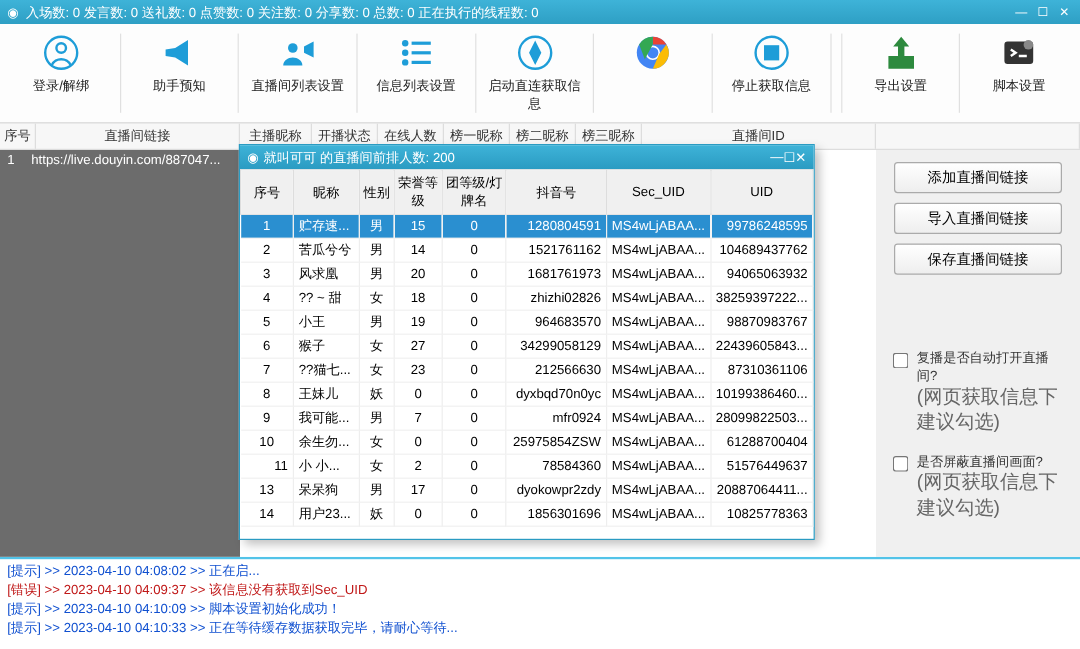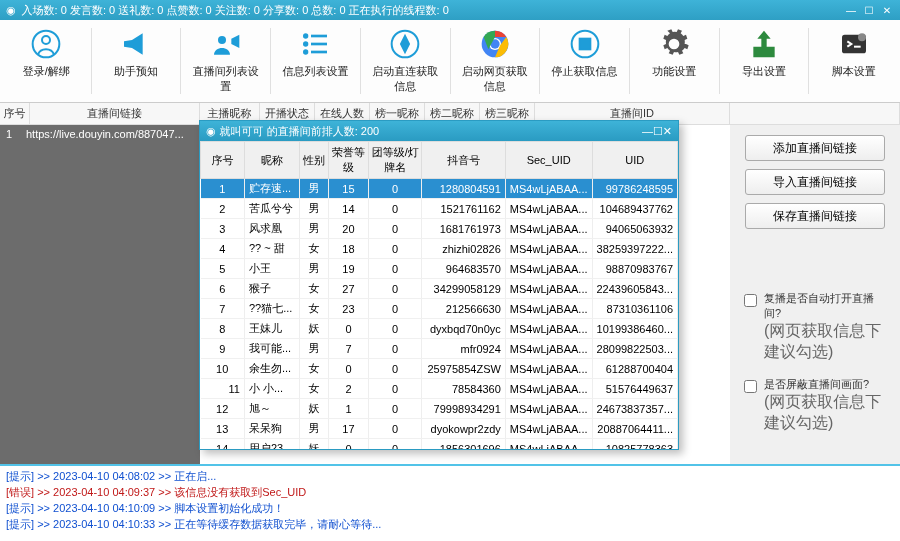--- a/index.html
+++ b/index.html
@@ -110,41 +110,32 @@
     <div class="icon">
         <svg viewBox="0 0 24 24">
           <circle cx="12" cy="12" r="10" fill="#4285f4"></circle>
           <circle cx="12" cy="12" r="4.5" fill="#fff"></circle>
           <circle cx="12" cy="12" r="3.5" fill="#4285f4"></circle>
           <path d="M12 2a10 10 0 0 1 8.5 4.8H12V2z" fill="#ea4335"></path>
           <path d="M3.5 6.8A10 10 0 0 1 12 2v4.8L7 16 3.5 6.8z" fill="#34a853"></path>
           <path d="M20.5 6.8A10 10 0 0 1 12 22l4-9.2 4.5-6z" fill="#fbbc05"></path>
         </svg>
       </div>
-    <div class="label">启动网页获取信息</div>
   </div>
   <div class="sep"></div>
   <div class="toolbox">
     <div class="icon">
         <svg viewBox="0 0 24 24" fill="none" stroke="currentColor" stroke-width="1.5">
           <circle cx="12" cy="12" r="10"></circle>
           <rect x="8" y="8" width="8" height="8" fill="currentColor"></rect>
         </svg>
       </div>
     <div class="label">停止获取信息</div>
   </div>
   <div class="sep"></div>
-  <div class="toolbox">
-    <div class="icon" style="color:#555">
-        <svg viewBox="0 0 24 24" fill="currentColor">
-          <path d="M12 8a4 4 0 1 0 0 8 4 4 0 0 0 0-8zm9 4l2 1-1 3-2-1a9 9 0 0 1-2 2l1 2-3 1-1-2a9 9 0 0 1-3 0l-1 2-3-1 1-2a9 9 0 0 1-2-2l-2 1-1-3 2-1a9 9 0 0 1 0-3l-2-1 1-3 2 1a9 9 0 0 1 2-2L7 2l3-1 1 2a9 9 0 0 1 3 0l1-2 3 1-1 2a9 9 0 0 1 2 2l2-1 1 3-2 1a9 9 0 0 1 0 3z"></path>
-        </svg>
-      </div>
-    <div class="label">功能设置</div>
-  </div>
   <div class="sep"></div>
   <div class="toolbox">
     <div class="icon" style="color:#2d8a3e">
         <svg viewBox="0 0 24 24" fill="currentColor">
           <path d="M4 14h16v8H4v-8zm8-12l5 6h-3v6h-4V8H7l5-6z"></path>
         </svg>
       </div>
     <div class="label">导出设置</div>
   </div>
   <div class="sep"></div>
@@ -320,30 +311,20 @@
                 <td style="text-align: center; padding-left: 28px;">11</td>
                 <td>小  小...</td>
                 <td style="text-align: center;">女</td>
                 <td style="text-align: center;">2</td>
                 <td style="text-align: center;">0</td>
                 <td style="text-align: right;">78584360</td>
                 <td style="text-align: right;">MS4wLjABAA...</td>
                 <td style="text-align: right;">51576449637</td>
               </tr>
               <tr>
-                <td style="text-align: center;">12</td>
-                <td>旭～</td>
-                <td style="text-align: center;">妖</td>
-                <td style="text-align: center;">1</td>
-                <td style="text-align: center;">0</td>
-                <td style="text-align: right;">79998934291</td>
-                <td style="text-align: right;">MS4wLjABAA...</td>
-                <td style="text-align: right;">24673837357...</td>
-              </tr>
-              <tr>
                 <td style="text-align: center;">13</td>
                 <td>呆呆狗</td>
                 <td style="text-align: center;">男</td>
                 <td style="text-align: center;">17</td>
                 <td style="text-align: center;">0</td>
                 <td style="text-align: right;">dyokowpr2zdy</td>
                 <td style="text-align: right;">MS4wLjABAA...</td>
                 <td style="text-align: right;">20887064411...</td>
               </tr>
               <tr>

